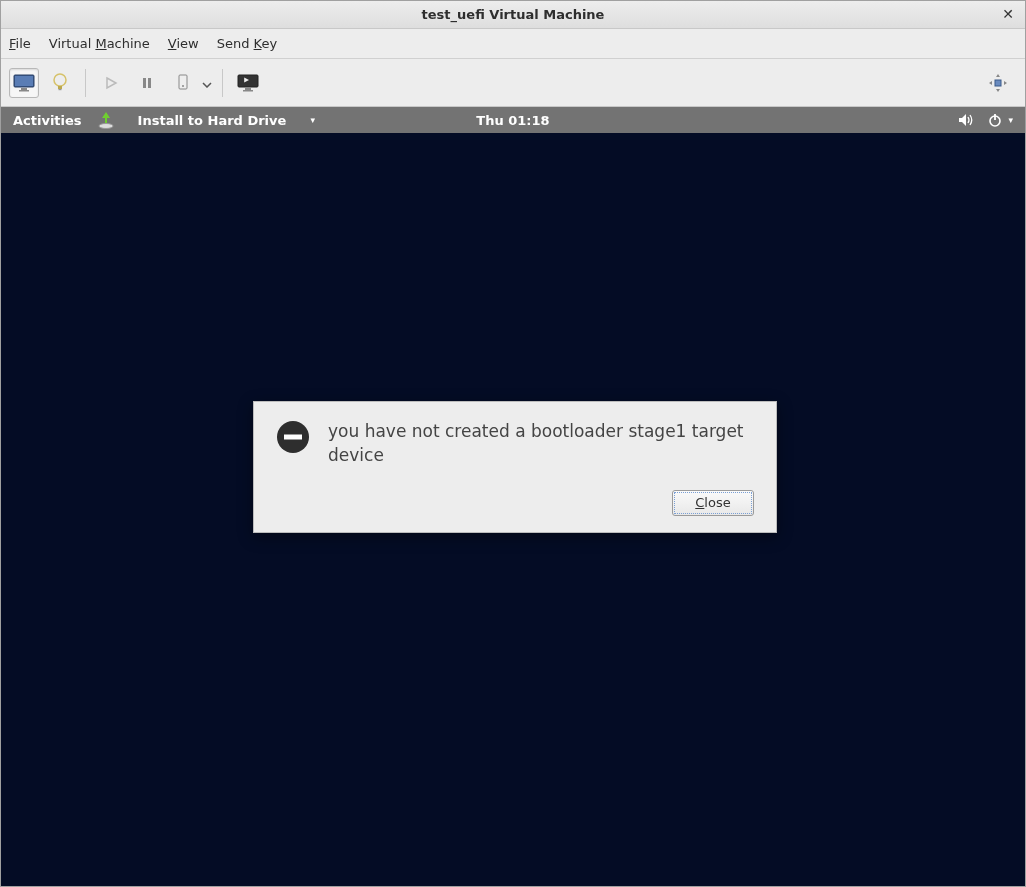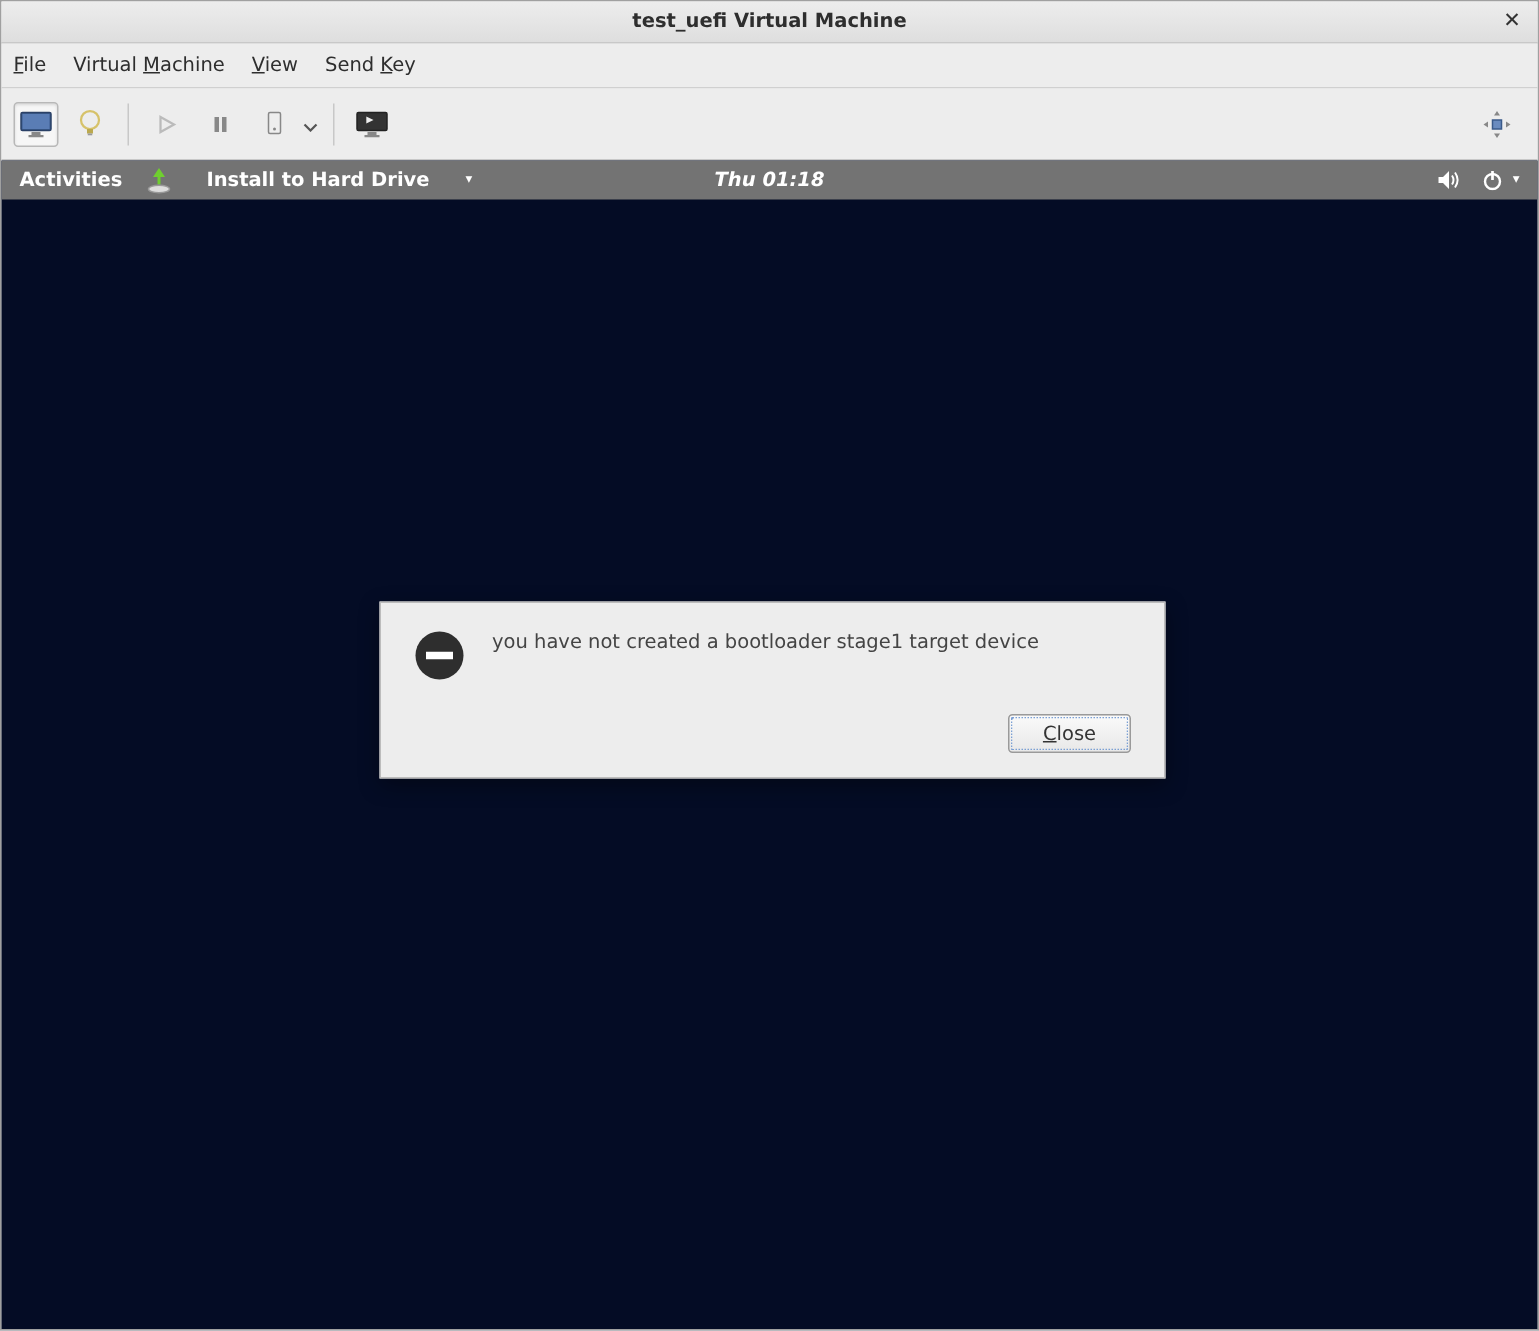--- a/index.html
+++ b/index.html
@@ -17,27 +17,27 @@
   .tb-btn.active { background: #f6f6f6; border: 1px solid #b8b8b8; box-shadow: inset 0 1px 2px rgba(0,0,0,0.12); }
   .tb-btn svg { display: block; }
   .tb-shutdown { display: flex; align-items: center; gap: 4px; }
   .tb-right { position: absolute; right: 12px; top: 0; bottom: 0; display: flex; align-items: center; }
   .guest { flex: 1; background: #040c25; position: relative; overflow: hidden; }
   .gnome-top { height: 26px; background: #737373; color: #fff; display: flex; align-items: center; font-size: 13px; font-weight: bold; position: relative; }
   .gnome-left { display: flex; align-items: center; gap: 14px; padding-left: 12px; }
   .gnome-app { display: flex; align-items: center; gap: 22px; }
   .gnome-app-icon { width: 20px; height: 20px; position: relative; }
   .gnome-app-icon svg { display: block; }
-  .gnome-center { position: absolute; left: 50%; transform: translateX(-50%); font-style: italic; }
+  .gnome-center { position: absolute; left: 50%; transform: translateX(-50%); }
   .gnome-right { position: absolute; right: 12px; display: flex; align-items: center; gap: 14px; }
   .gnome-right svg { display: block; }
   .dialog { position: absolute; left: 252px; top: 294px; width: 524px; background: #ededed; border: 1px solid #bcbcbc; box-shadow: 0 4px 14px rgba(0,0,0,0.4); padding: 18px 22px 16px 22px; }
   .dialog-body { display: flex; gap: 18px; }
   .dialog-icon { width: 34px; height: 34px; flex: 0 0 34px; }
-  .dialog-text { font-size: 13px; color: #444; line-height: 1.4; }
+  .dialog-text { font-size: 17px; color: #444; line-height: 1.4; }
   .dialog-actions { display: flex; justify-content: flex-end; margin-top: 22px; }
   .close-btn { min-width: 82px; height: 26px; background: linear-gradient(#fafafa,#e8e8e8); border: 1px solid #9a9a9a; border-radius: 3px; font-size: 13px; color: #333; cursor: pointer; outline: 1px dotted #7a9fd4; outline-offset: -3px; text-align: center; display: flex; align-items: center; justify-content: center; }
   .close-btn u { text-decoration: underline; }
   .caret-down { font-size: 9px; margin-left: 2px; }
 </style>
 </head>
 <body>
 
 <div class="window">
 

